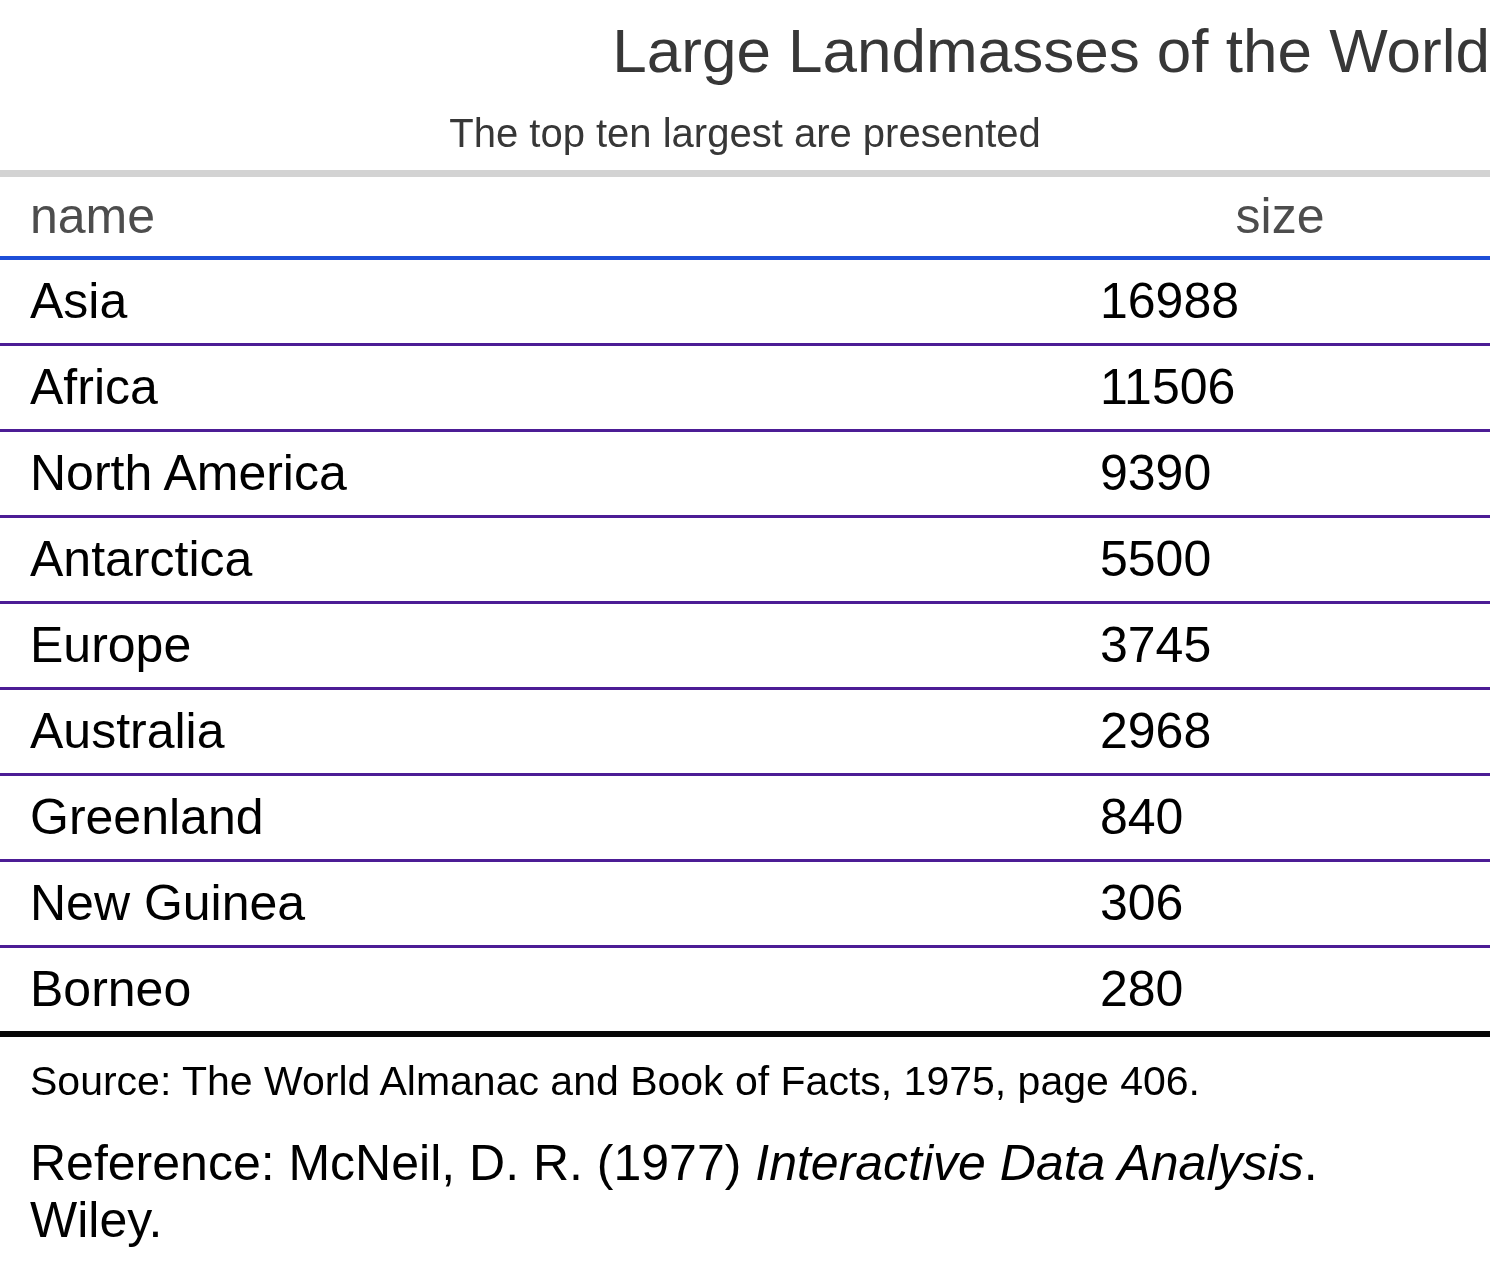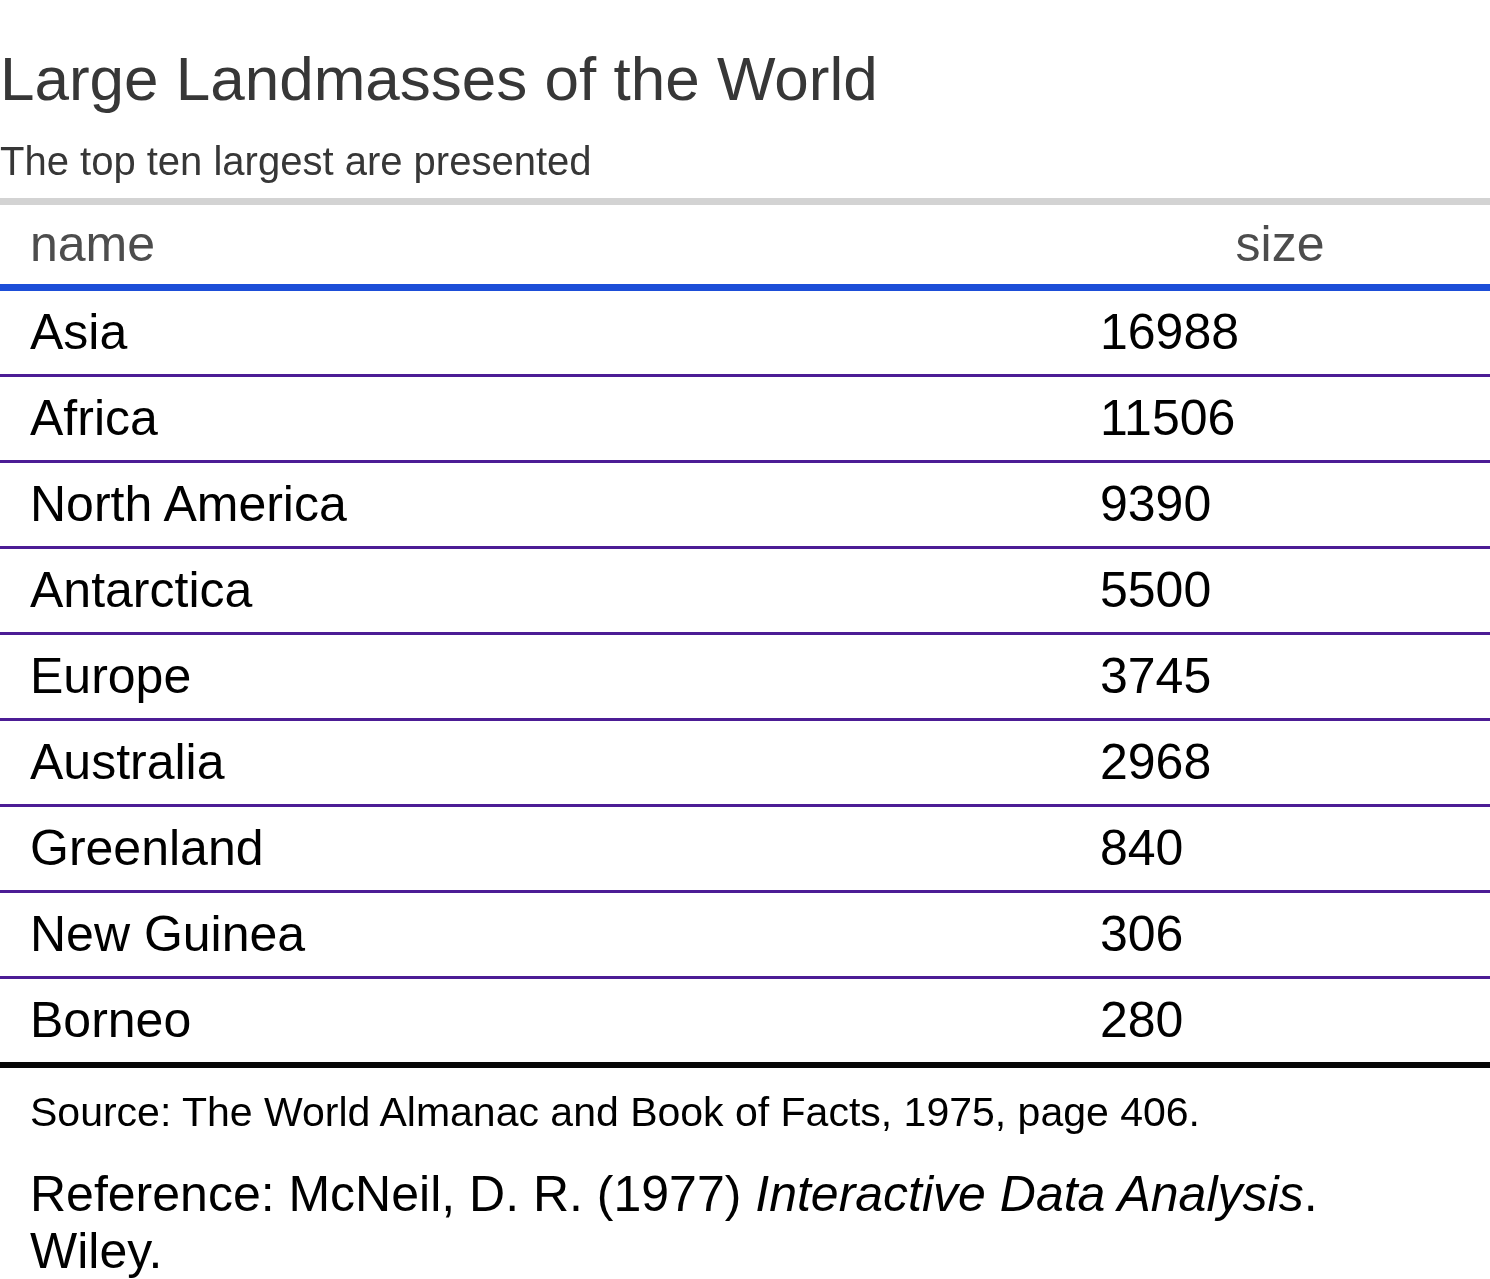--- a/index.html
+++ b/index.html
@@ -7,50 +7,50 @@
     width: 1490px;
     height: 1279px;
     background: #ffffff;
     font-family: "Liberation Sans", sans-serif;
     overflow: hidden;
   }
   .gt-wrap { width: 1490px; }
 
   .gt-title {
     padding-top: 16px;
-    text-align: left;
+    text-align: right;
     font-size: 62px;
     line-height: 70px;
     font-weight: 400;
     color: #373737;
-    margin-top: 28px;
   }
   .gt-subtitle {
     margin-top: 24px;
+    text-align: center;
     font-size: 40px;
     line-height: 46px;
     font-weight: 400;
     color: #373737;
     padding-bottom: 14px;
   }
 
   table.gt {
     width: 100%;
     border-collapse: collapse;
     border-top: 7px solid #d3d3d3;
     border-bottom: 6px solid #060606;
     table-layout: fixed;
   }
   table.gt th {
     font-weight: 400;
     font-size: 50px;
     line-height: 57px;
     color: #4d4d4d;
     padding: 11px 30px;
-    border-bottom: 7px solid #1d4ed8;
+    border-bottom: 4px solid #1d4ed8;
   }
   table.gt td {
     font-size: 50px;
     line-height: 57px;
     color: #000000;
     padding: 13px 30px;
     border-bottom: 3px solid #4c1d95;
   }
   .col-name { text-align: left; }
   .col-size { width: 420px; }

